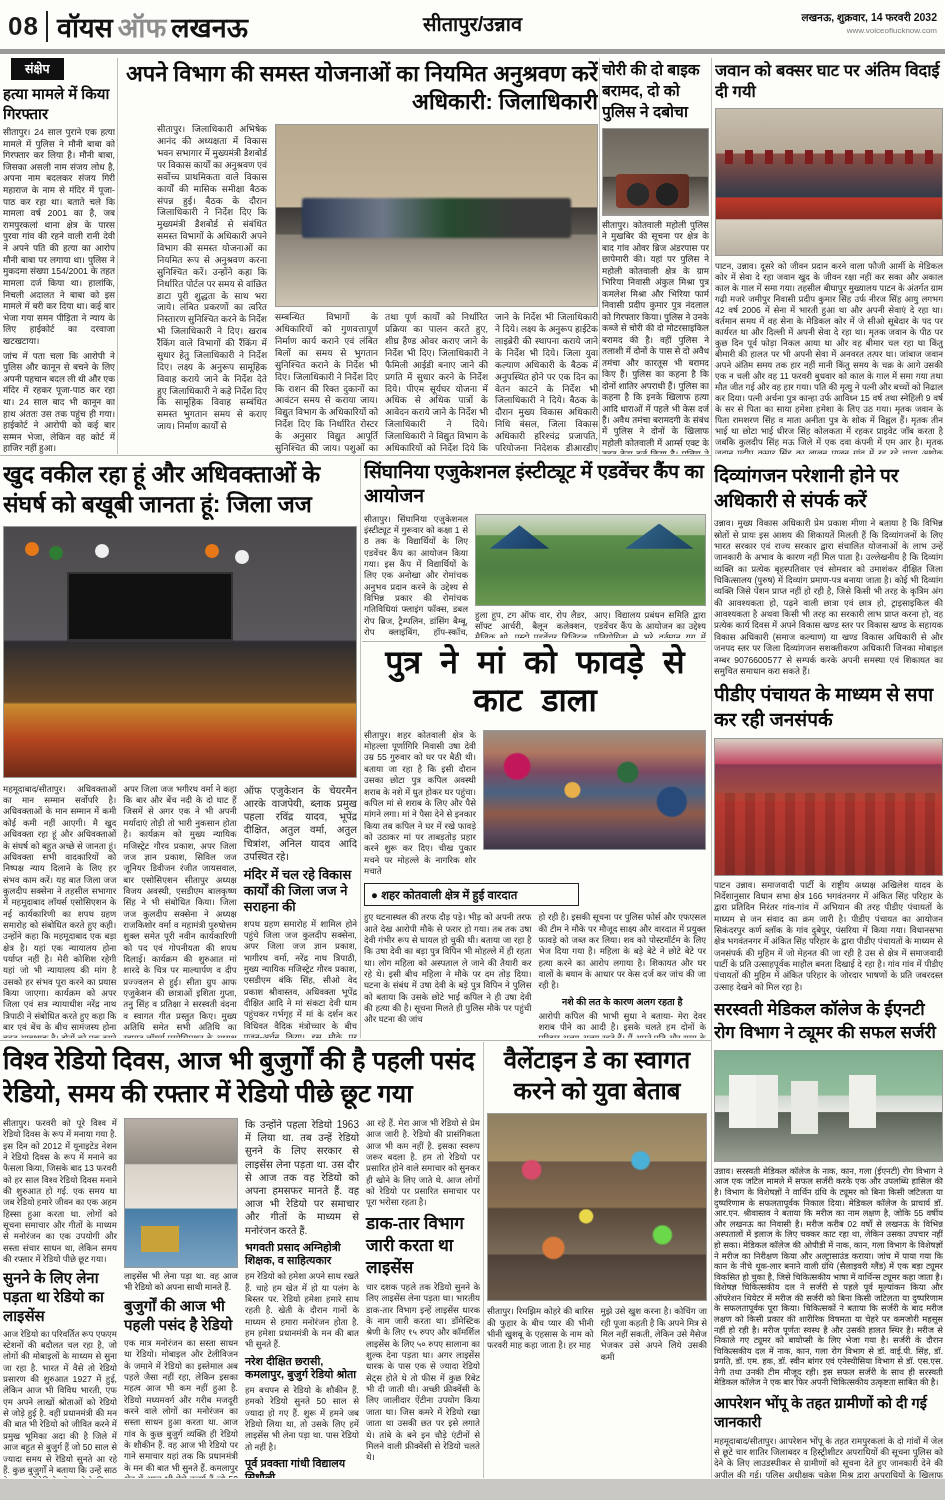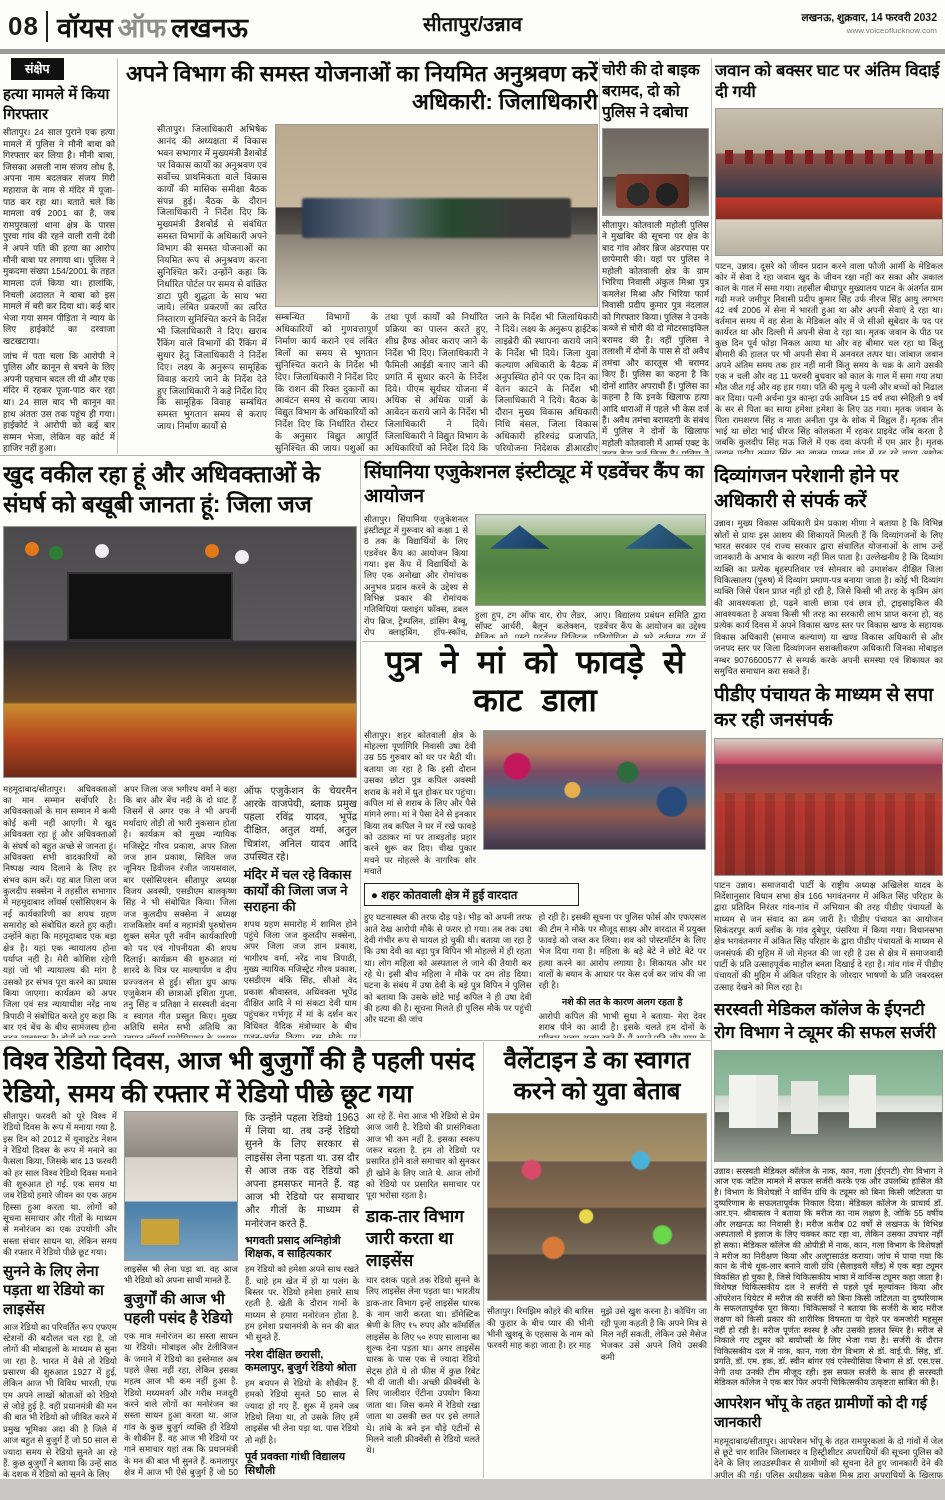--- a/index.html
+++ b/index.html
@@ -60,21 +60,21 @@
   .brief-hl { font-size:15px; line-height:1.3; margin-bottom:4px; }
   .lead-hl { font-size:22px; line-height:1.28; text-align:right; margin-bottom:8px; }
   .bikes-hl { font-size:15.5px; line-height:1.35; margin-bottom:5px; }
   .jawan-hl { font-size:16.5px; line-height:1.3; margin-bottom:5px; }
   .judge-hl { font-size:23px; line-height:1.3; margin-bottom:6px; }
   .camp-hl { font-size:19px; line-height:1.25; margin-bottom:6px; }
   .murder-hl { font-size:32px; line-height:1.2; text-align:center; margin:2px 0 7px;font-family:Liberation Mono, monospace; }
   .rcol-hl { font-size:19px; line-height:1.3; margin:6px 0 5px; }
   .med-hl { font-size:17px; line-height:1.35; margin:6px 0 5px; }
   .op-hl { font-size:14.5px; line-height:1.3; margin:6px 0 4px; }
-  .radio-hl { font-size:25px; line-height:1.32; margin-bottom:1px; }
+  .radio-hl { font-size:25px; line-height:1.32; margin-bottom:8px; }
   .val-hl { font-size:24px; line-height:1.3; text-align:center; margin-bottom:7px; }
   .boxsub { border:1.5px solid #222; padding:3px 6px; font-weight:800; font-size:11.5px; margin:6px 0; width:215px; }
   .bodysub { font-weight:800; font-size:9.5px; text-align:center; margin:3px 0; }
   .capt { font-size:8.6px; line-height:1.3; text-align:justify; margin-top:3px; }
   .sub-lg { font-size:15px; }
   .sub-xl { font-size:17px; line-height:1.3; }
   .sub-sm { font-size:11px; }
 </style>
 </head>
 <body>

